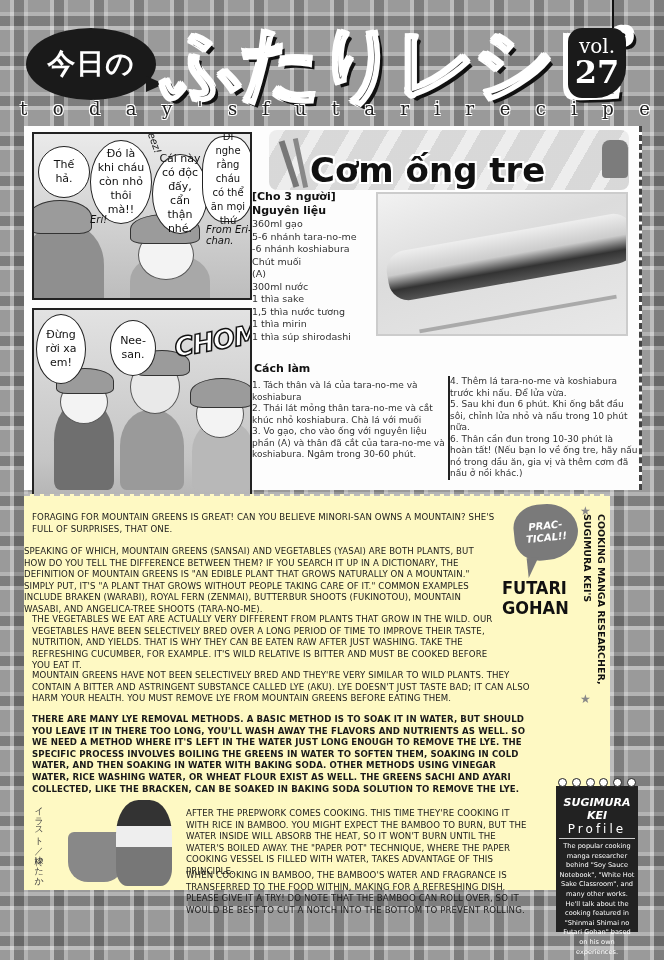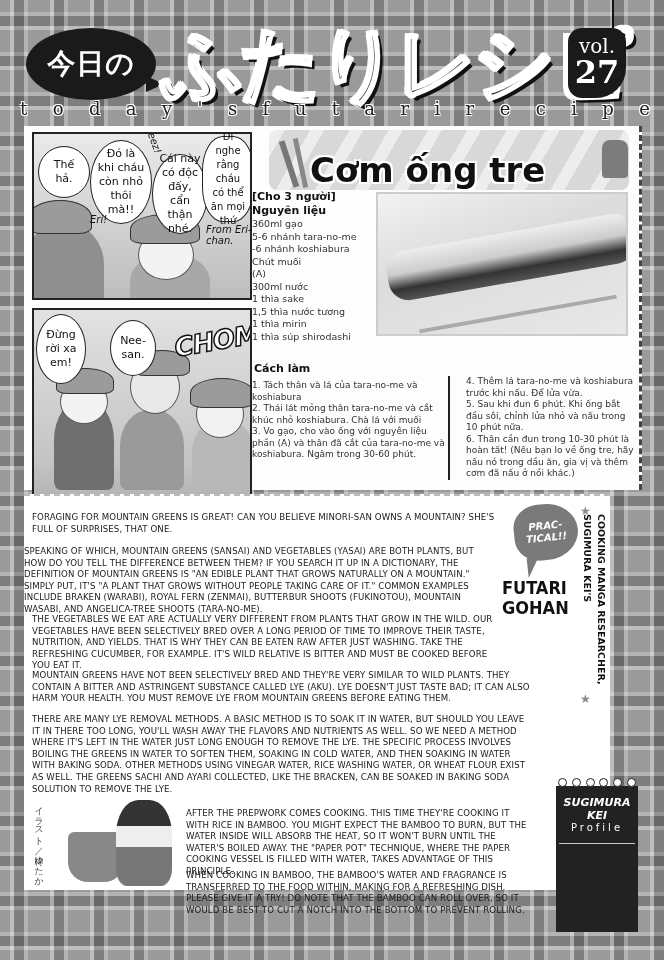--- a/index.html
+++ b/index.html
@@ -100,37 +100,37 @@
     position: absolute; left: 8px; top: 38px; width: 250px; height: 50px;
     background: linear-gradient(180deg,#eee 0%,#ccc 45%,#333 75%,#555 100%);
     transform: rotate(-10deg); border-radius: 20px;
   }
   .chopsticks { position: absolute; left: 40px; top: 118px; width: 200px; height: 4px; background: #aaa; transform: rotate(-10deg); }
 
   .method-head { position: absolute; left: 230px; top: 236px; font-size: 11px; font-weight: bold; color: #111; }
   .method-left { position: absolute; left: 228px; top: 254px; width: 198px; font-size: 9px; line-height: 11.5px; color: #333; }
   .method-right {
     position: absolute; left: 424px; top: 250px; width: 190px; font-size: 9px; line-height: 11.5px; color: #333;
-    border-left: 2px solid #222; padding-left: 16px;
+    border-left: 2px solid #222; padding-left: 0;
   }
 
   
   .essay {
     position: absolute; left: 24px; top: 494px; width: 586px; height: 396px;
-    background: #ffffff; border-top: 2px dashed #bbb;
+    background: #fef9c3; border-top: 2px dashed #bbb;
   }
   .essay p {
     position: absolute; font-size: 8.6px; line-height: 11.6px; color: #1a1a1a; text-transform: uppercase;
     letter-spacing: 0.1px;
   }
   .p1 { left: 8px; top: 16px; width: 470px; }
   .p2 { left: 0; top: 50px; width: 470px; }
   .p3 { left: 8px; top: 118px; width: 470px; }
   .p4 { left: 8px; top: 174px; width: 500px; }
-  .p5 { left: 8px; top: 218px; width: 500px; }
+  .p5 { left: 8px; top: 218px; width: 500px; font-weight: bold; }
   .p6 { left: 162px; top: 312px; width: 348px; }
   .p7 { left: 162px; top: 374px; width: 348px; }
 
   .practical {
     position: absolute; left: 490px; top: 8px; width: 64px; height: 56px;
     background: #7a7a7a; border-radius: 40% 50% 50% 40%; transform: rotate(-6deg);
     color: #fff; font-size: 10px; font-style: italic; font-weight: bold; text-align: center;
     display: flex; align-items: center; justify-content: center; line-height: 12px;
   }
   .practical::after {
@@ -152,21 +152,21 @@
   .credit { position: absolute; left: 8px; top: 304px; writing-mode: vertical-rl; font-size: 9px; color: #444; }
 
   
   .profile {
     position: absolute; left: 556px; top: 786px; width: 82px; height: 146px;
     background: #222; color: #fff; text-align: center; padding: 4px 3px;
   }
   .profile .rings { position:absolute; left:2px; top:-8px; width:78px; display:flex; justify-content:space-between; }
   .profile .rings span { width: 9px; height: 9px; border-radius: 50%; background: #fff; border: 1px solid #222; }
   .profile .name { font-size: 11px; font-weight: bold; font-style: italic; margin-top: 6px; }
-  .profile .lab { font-size: 10px; letter-spacing: 3px; border-bottom: 1px solid #ccc; padding-bottom: 10px; margin-bottom: 3px; }
+  .profile .lab { font-size: 12px; letter-spacing: 3px; border-bottom: 1px solid #ccc; padding-bottom: 2px; margin-bottom: 3px; }
   .profile .bio { font-size: 6.6px; line-height: 9.6px; }
 </style>
 </head>
 <body>
 
 <div class="header">
   <div class="hang-line"></div>
   <div class="bubble">今日の</div>
   <div class="title-jp">ふたりレシピ</div>
   <div class="vol">
@@ -293,13 +293,14 @@
   <div class="rings">
     <span></span>
       <span></span>
       <span></span>
       <span></span>
       <span></span>
       <span></span>
   </div>
   <div class="name">SUGIMURA KEI</div>
   <div class="lab">Profile</div>
+  <div class="bio">The popular cooking manga researcher behind "Soy Sauce Notebook", "White Hot Sake Classroom", and many other works. He'll talk about the cooking featured in "Shinmai Shimai no Futari Gohan" based on his own experiences.</div>
 </div>
 
 </body></html>

